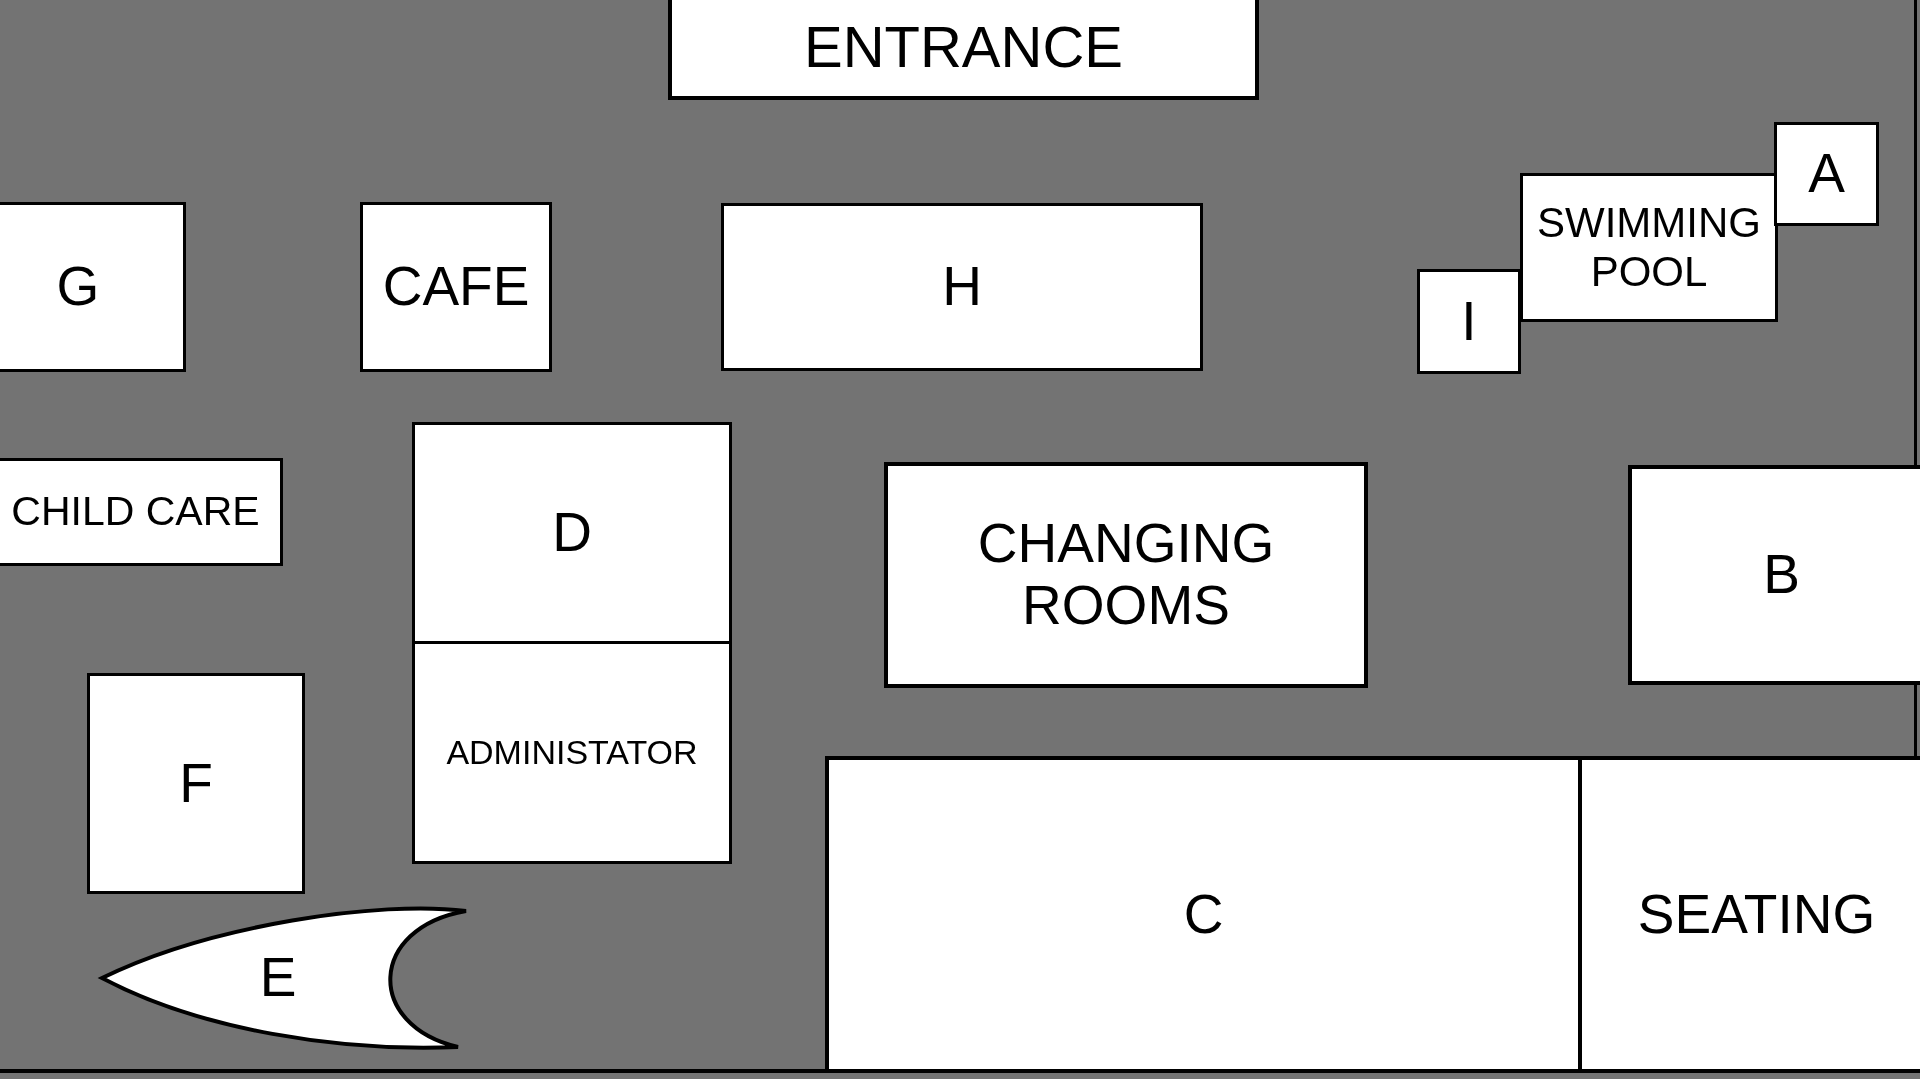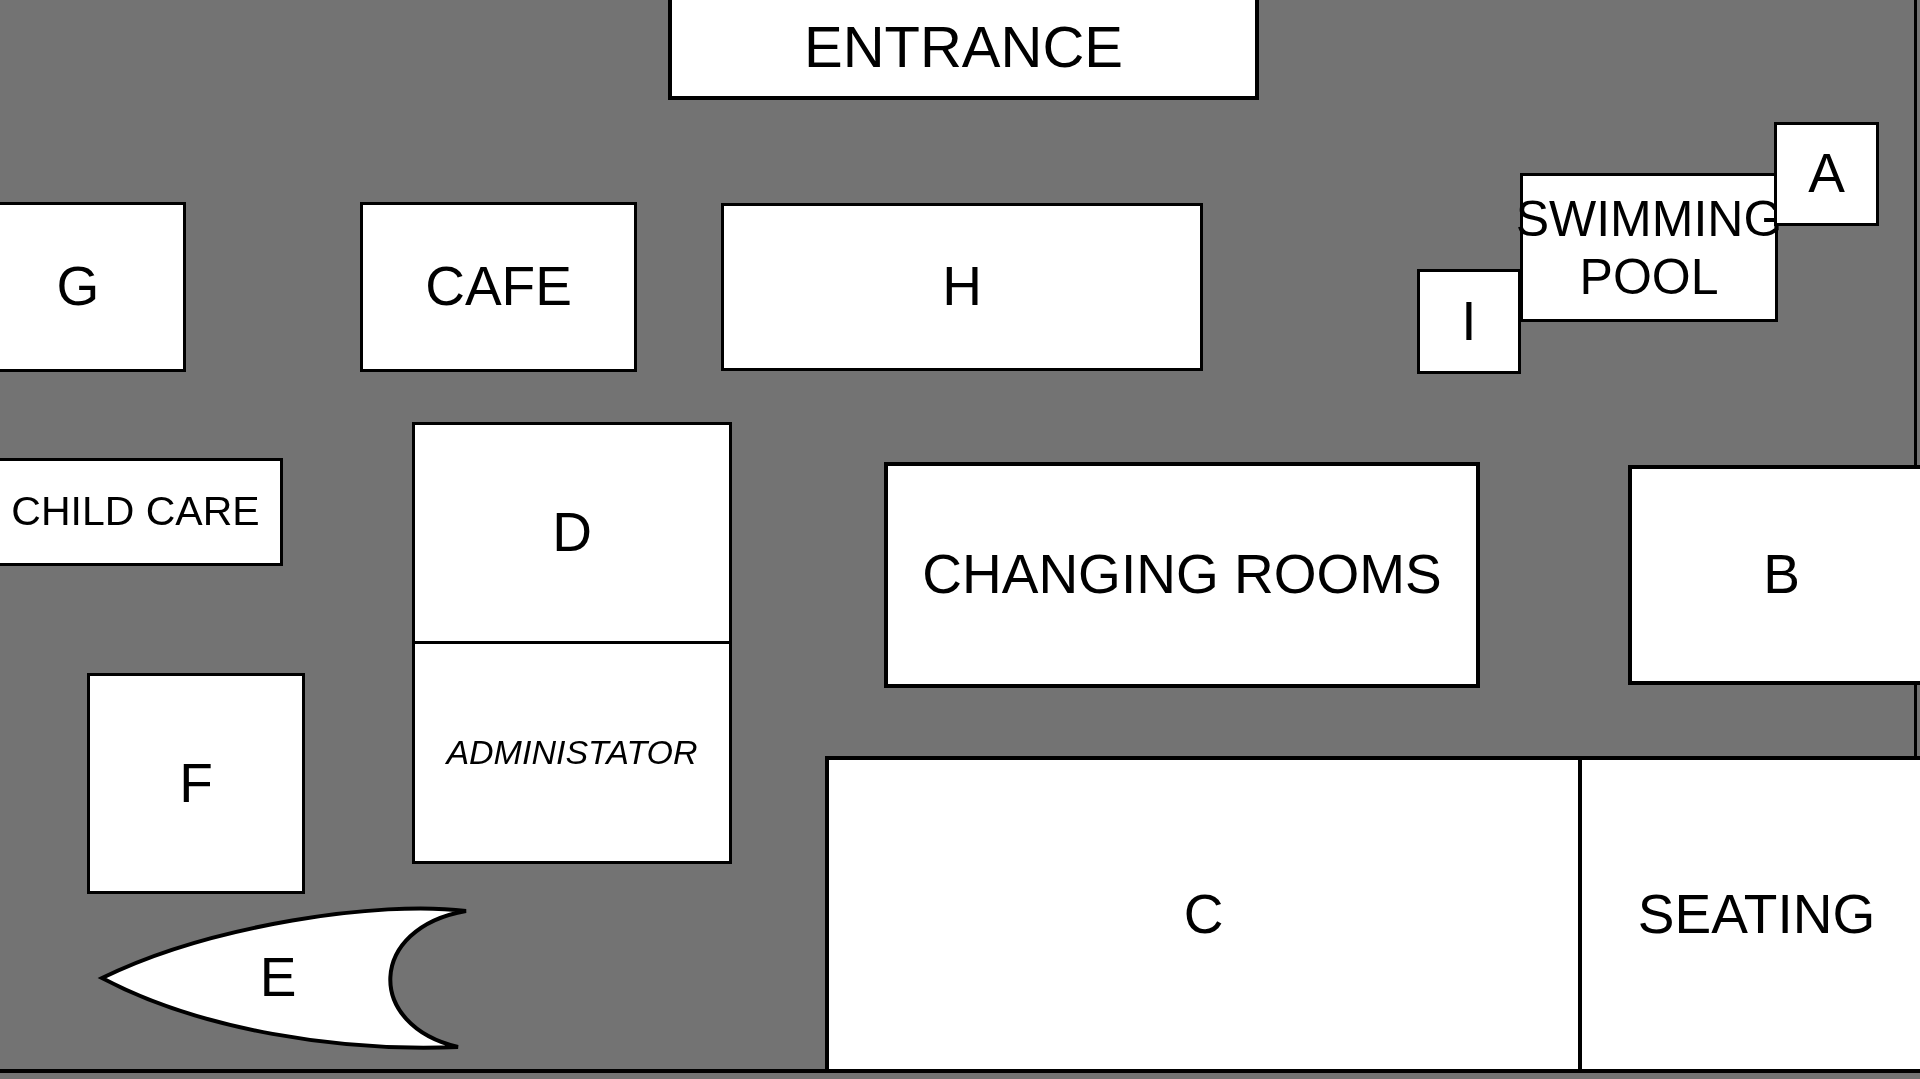--- a/index.html
+++ b/index.html
@@ -27,29 +27,29 @@
   }
   .thick{border-width:4px;}
   .wall{position:absolute;background:#000000;}
 
   
   #wall-right {left:1914px;top:0;width:3px;height:1073px;}
   #wall-bottom{left:0;top:1069px;width:1920px;height:4px;}
 
   #entrance{left:668px;top:-36px;width:591px;height:136px;padding-top:30px;font-size:58px;}
   #room-g{left:-30px;top:202px;width:216px;height:170px;}
-  #cafe{left:360px;top:202px;width:277px;height:170px;}
+  #cafe{left:360px;top:202px;width:192px;height:170px;}
   #room-h{left:721px;top:203px;width:482px;height:168px;}
-  #pool{left:1520px;top:173px;width:258px;height:149px;font-size:50px;line-height:1.16;z-index:1;padding:0 10px;}
+  #pool{left:1520px;top:173px;width:258px;height:149px;font-size:42px;line-height:1.16;z-index:1;padding:0 10px;}
   #room-a{left:1774px;top:122px;width:105px;height:104px;z-index:2;}
   #room-i{left:1417px;top:269px;width:104px;height:105px;z-index:2;}
   #childcare{left:-12px;top:458px;width:295px;height:108px;font-size:41px;}
   #room-d{left:412px;top:422px;width:320px;height:222px;}
-  #administator{left:412px;top:644px;width:320px;height:220px;border-top:0;font-size:34px;font-style:italic;}
-  #changing{left:884px;top:462px;width:596px;height:226px;border-width:4px;}
+  #administator{left:412px;top:644px;width:320px;height:220px;border-top:0;font-size:34px;}
+  #changing{left:884px;top:462px;width:484px;height:226px;border-width:4px;}
   #room-b{left:1628px;top:465px;width:307px;height:220px;border-width:4px;}
   #room-f{left:87px;top:673px;width:218px;height:221px;}
   #room-c{left:825px;top:756px;width:757px;height:317px;border-width:4px;}
   #seating{left:1582px;top:756px;width:353px;height:317px;border-width:4px;border-left:0;}
 
   #e-shape{position:absolute;left:60px;top:880px;width:440px;height:200px;}
   #e-label{
     position:absolute;left:238px;top:947px;width:80px;height:60px;
     display:flex;align-items:center;justify-content:center;
     font-size:55px;color:#000;

